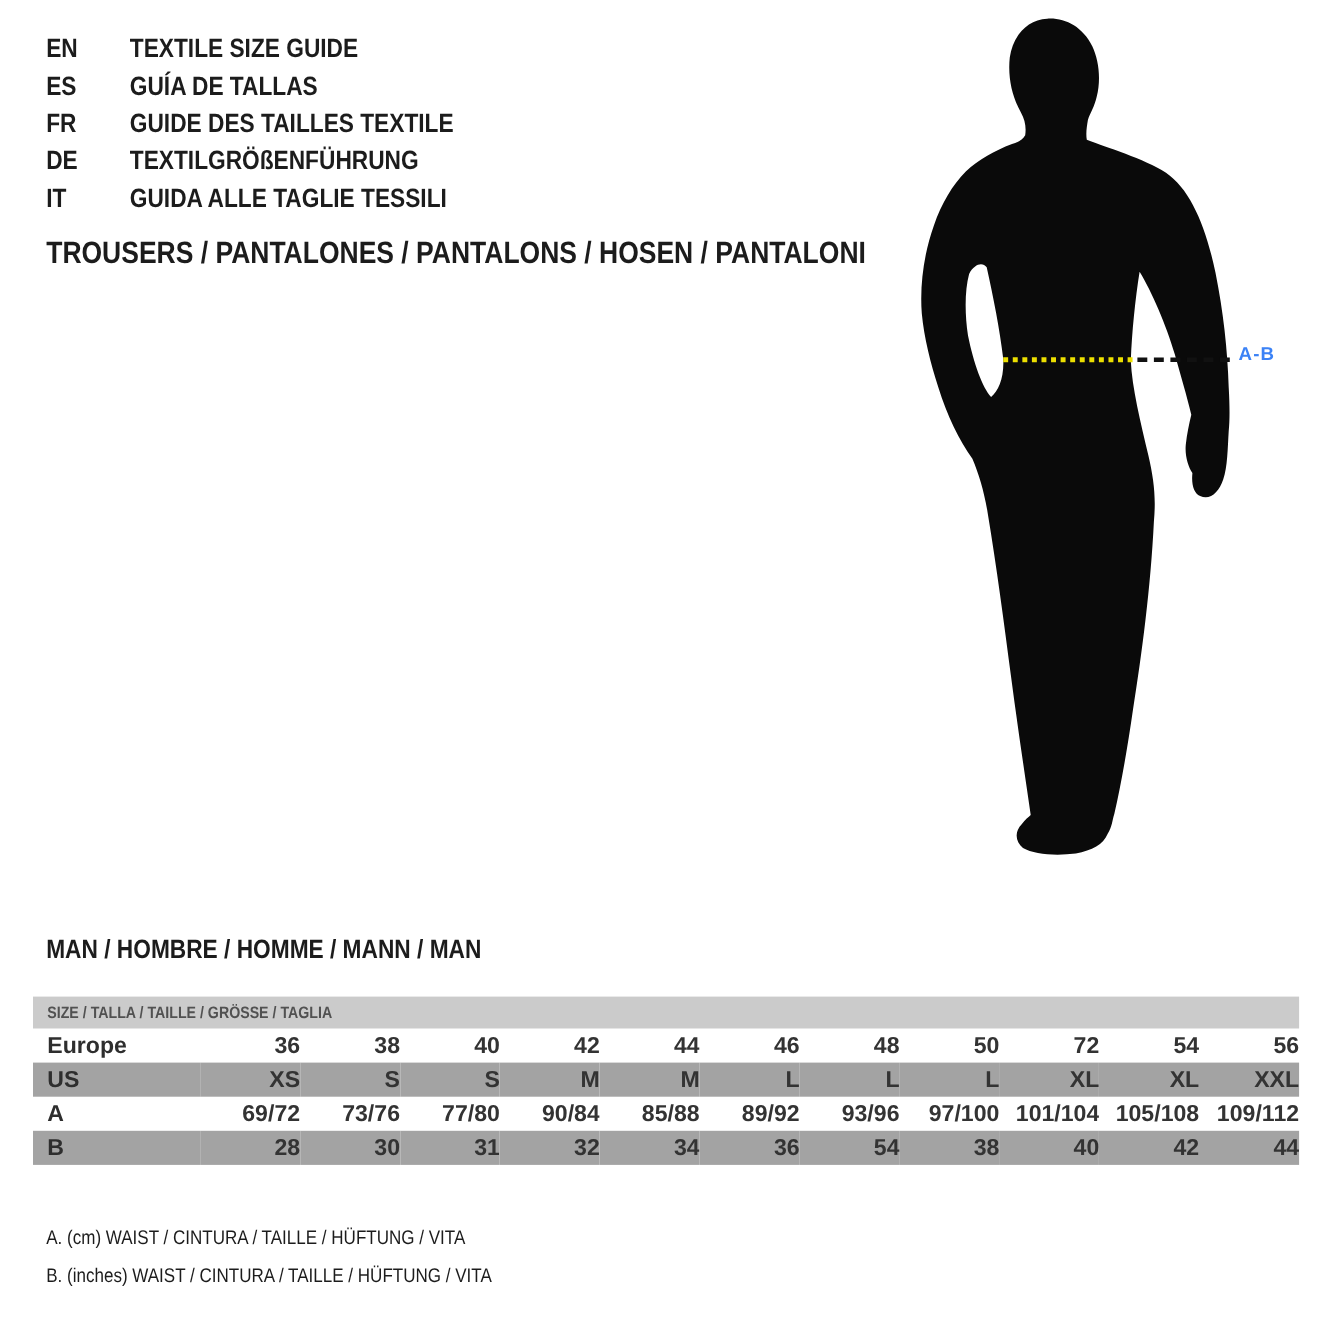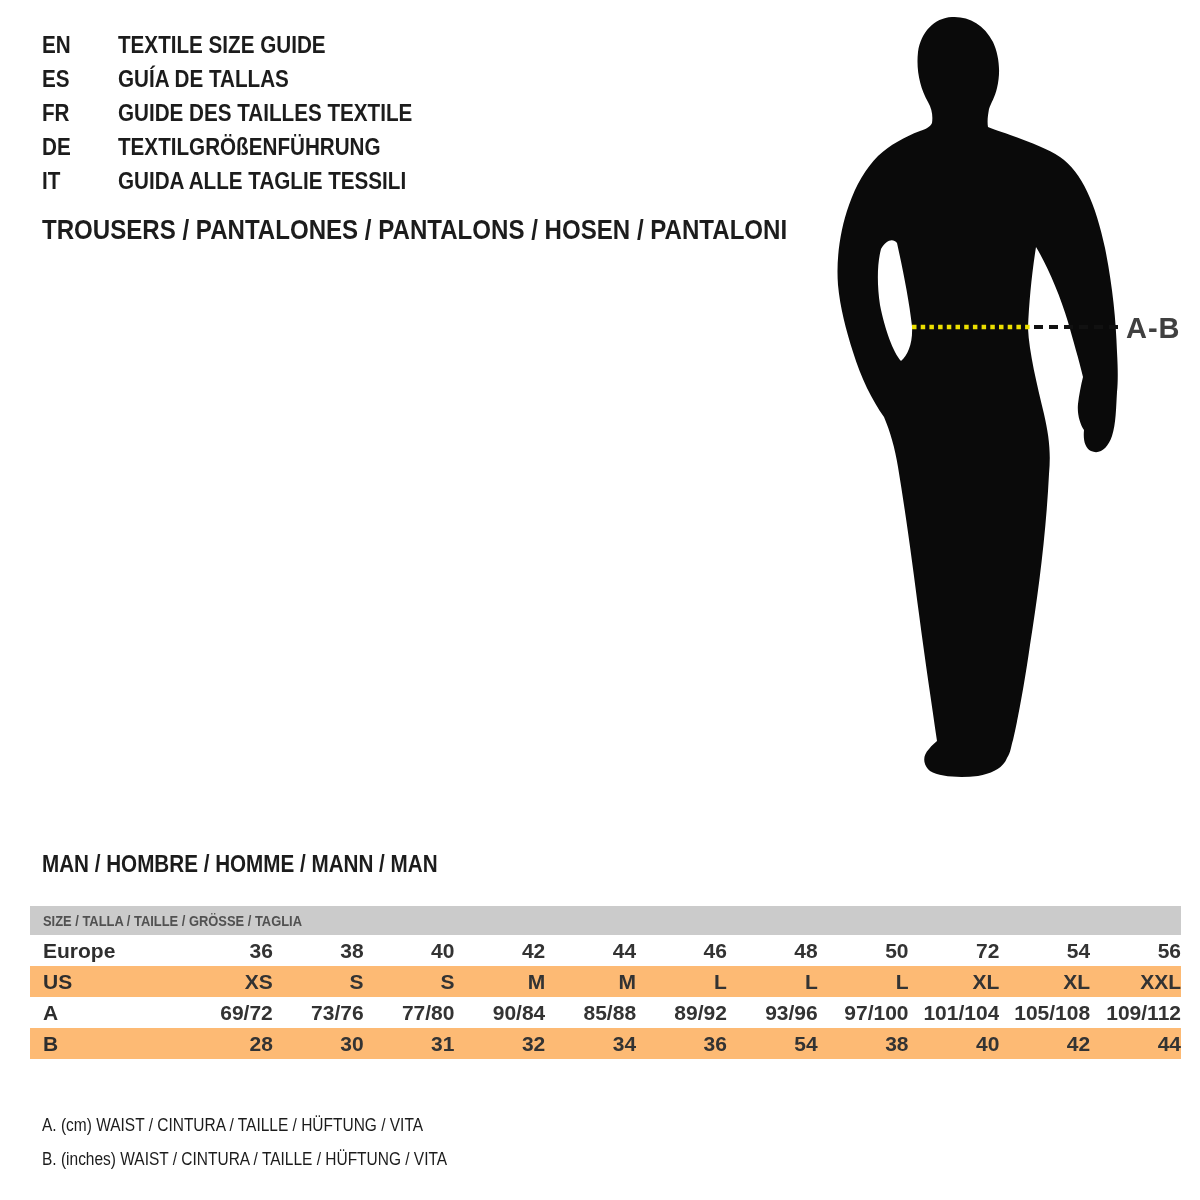--- a/index.html
+++ b/index.html
@@ -24,40 +24,40 @@
   .lang-block { position: absolute; left: 42px; top: 28px; }
   .lang-row { display: flex; height: 34px; align-items: center; }
   .lang-code { width: 76px; font-size: 24px; font-weight: bold; }
   .lang-label { font-size: 24px; font-weight: bold; }
   
   .category { position: absolute; left: 42px; top: 214px; font-size: 28px; font-weight: bold; }
   
   .figure-svg { position: absolute; left: 0; top: 0; width: 1200px; height: 1200px; }
   .measure-label {
     position: absolute; left: 1126px; top: 312px;
-    font-size: 29px; font-weight: bold; color: #404040; letter-spacing: 1px;
+    font-size: 17px; font-weight: bold; color: #3b82f6; letter-spacing: 1px;
   }
   
   .man-heading { position: absolute; left: 42px; top: 850px; font-size: 24px; font-weight: bold; }
   
   .size-table { position: absolute; left: 30px; top: 906px; width: 1151px; }
   .size-table-header {
     height: 29px; line-height: 29px;
     background: #cbcbcb; color: #515151;
     font-size: 15px; font-weight: bold;
     padding-left: 13px;
   }
   .size-grid { display: grid; grid-template-columns: 152px repeat(11, 1fr); }
   .size-grid .cell {
     height: 31px; line-height: 31px;
     font-size: 21px; font-weight: bold; color: #333333;
     text-align: right; overflow: hidden;
   }
   .size-grid .row-label { text-align: left; padding-left: 13px; color: #2e2e2e; }
-  .size-grid .r-alt { background: #fdba74; }
+  .size-grid .r-alt { background: #a3a3a3; }
   
   .notes { position: absolute; left: 42px; top: 1108px; }
   .note-line { height: 34px; display: flex; align-items: center; font-size: 18px; font-weight: normal; }
 </style>
 </head>
 <body>
 
 <div class="canvas">
 
   <div class="lang-block">

